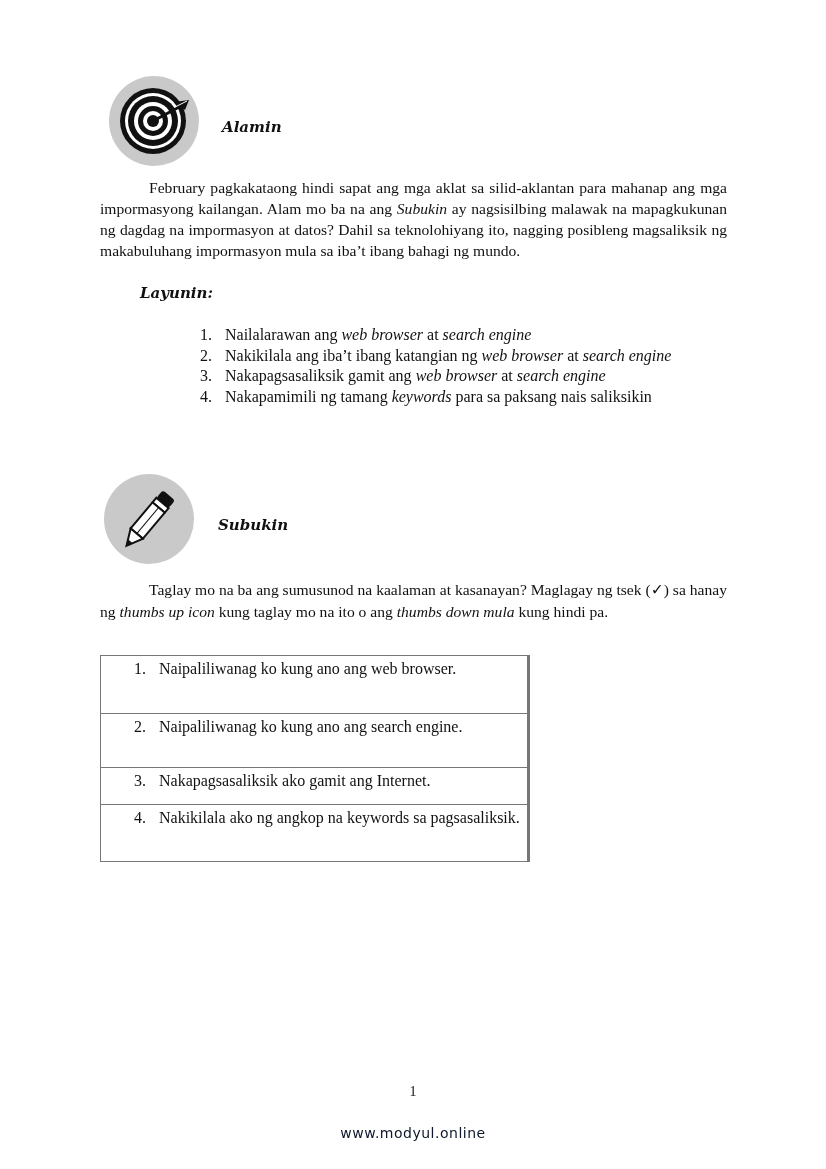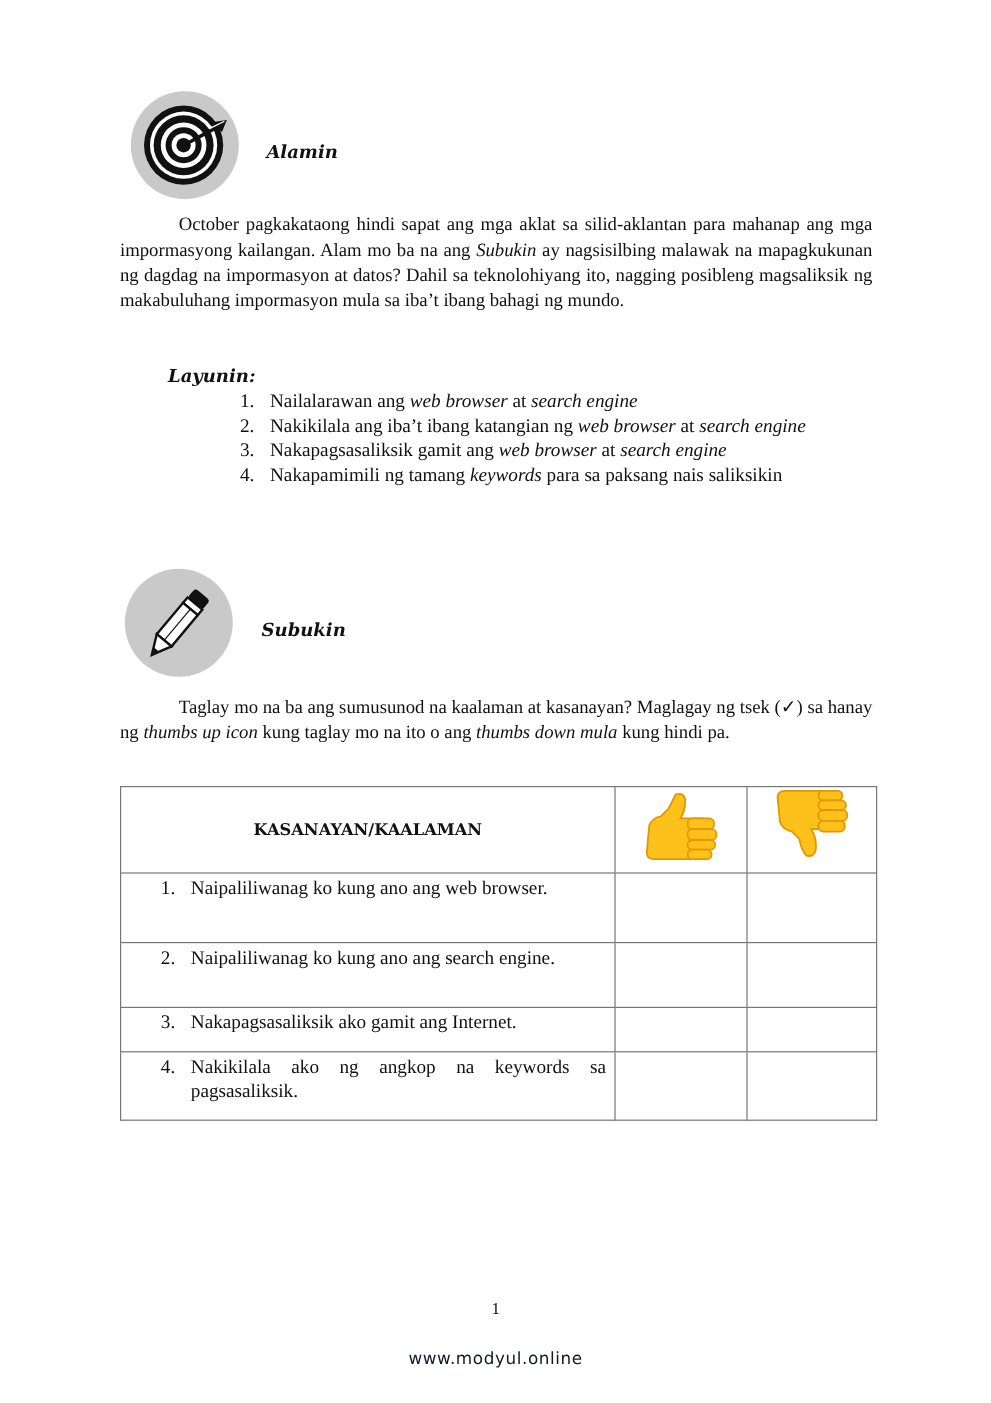--- a/index.html
+++ b/index.html
@@ -5,21 +5,21 @@
   html, body { margin: 0; padding: 0; background: #ffffff; }
   body { width: 826px; height: 1169px; position: relative; overflow: hidden;
          font-family: "DejaVu Serif", "Liberation Serif", serif; color: #111; }
   .icon-circle { position: absolute; border-radius: 50%; background: #c9c9c9; }
   .section-title { position: absolute; font-family: "DejaVu Serif", serif;
                    font-weight: bold; font-style: italic; font-size: 15px; color: #111; }
   .para { position: absolute; left: 100px; width: 627px; font-size: 15.6px;
           line-height: 21px; text-align: justify; font-family: "Liberation Serif", serif; }
   .para .indent { display: inline-block; width: 49px; }
   .para em, .obj em, .intro em { font-style: italic; }
-  .layunin { position: absolute; left: 140px; top: 304px; font-weight: bold;
+  .layunin { position: absolute; left: 140px; top: 284px; font-weight: bold;
              font-style: italic; font-size: 15px; font-family: "DejaVu Serif", serif; }
   .obj-list { position: absolute; left: 200px; top: 325px; width: 527px; margin: 0; padding: 0;
               list-style: none; font-family: "Liberation Serif", serif; font-size: 16px; line-height: 20.5px; }
   .obj-list li { display: flex; }
   .obj-list .num { width: 25px; flex: none; }
   .obj-list .txt { flex: 1; text-align: justify; }
   table.skills { position: absolute; left: 100px; top: 655px; border-collapse: collapse;
                  font-family: "Liberation Serif", serif; font-size: 16px; line-height: 20px; }
   table.skills td, table.skills th { border: 1.5px solid #777; padding: 0; vertical-align: top; }
   table.skills th { font-family: "DejaVu Serif", serif; font-weight: bold; font-size: 13.5px;
@@ -45,21 +45,21 @@
     <circle cx="44" cy="45" r="10" fill="#fff"></circle>
     <circle cx="44" cy="45" r="6" fill="#111"></circle>
     <line x1="46" y1="44" x2="72" y2="30" stroke="#111" stroke-width="3"></line>
     <polygon points="66,26 80,24 76,34" fill="#111"></polygon>
     <line x1="66" y1="31" x2="78" y2="25" stroke="#fff" stroke-width="1"></line>
   </svg>
 </div>
 <div class="section-title" style="left:222px; top:118px;">Alamin</div>
 
 <div class="para" style="top:177px;">
-  <span class="indent"></span><span>October pagkakataong hindi sapat ang mga aklat sa silid-aklantan para mahanap ang mga impormasyong kailangan.  Alam mo ba na ang </span><em>Subukin</em><span> ay nagsisilbing malawak na mapagkukunan ng dagdag na impormasyon at datos? Dahil sa teknolohiyang ito, nagging posibleng magsaliksik ng makabuluhang impormasyon mula sa iba’t ibang bahagi ng mundo.</span>
+  <span class="indent"></span><span>February pagkakataong hindi sapat ang mga aklat sa silid-aklantan para mahanap ang mga impormasyong kailangan.  Alam mo ba na ang </span><em>Subukin</em><span> ay nagsisilbing malawak na mapagkukunan ng dagdag na impormasyon at datos? Dahil sa teknolohiyang ito, nagging posibleng magsaliksik ng makabuluhang impormasyon mula sa iba’t ibang bahagi ng mundo.</span>
 </div>
 
 <div class="layunin">Layunin:</div>
 
 <ol class="obj-list">
   <li>
     <span class="num">1.</span>
     <span class="txt"><span>Nailalarawan ang </span><em>web browser</em><span> at </span><em>search engine</em></span>
   </li>
   <li>
@@ -89,41 +89,20 @@
   </svg>
 </div>
 <div class="section-title" style="left:218px; top:516px;">Subukin</div>
 
 <div class="para intro" style="top:579px;">
   <span class="indent"></span><span>Taglay mo na ba ang sumusunod na kaalaman at kasanayan? Maglagay ng tsek (</span><span style="font-family:'DejaVu Sans',sans-serif;font-weight:bold;">✓</span><span>) sa hanay ng </span><em>thumbs up icon</em><span> kung taglay mo na ito o ang </span><em>thumbs down mula</em><span> kung hindi pa.</span>
 </div>
 
 <table class="skills">
   <tbody>
-      <tr style="height:72px;">
-    <th style="width:411px;">KASANAYAN/KAALAMAN</th>
-    <th style="width:109px;">
-      <svg width="66" height="62" viewBox="0 0 66 62">
-        <path d="M6 30 Q8 24 16 22 L22 16 Q26 8 28 4 Q36 2 36 10 Q36 18 32 24 L50 24 Q56 24 56 30 L56 54 Q56 58 50 58 L10 58 Q4 58 4 52 Z" fill="#fcc21b" stroke="#e59600" stroke-width="1.5"></path>
-        <rect x="38" y="24" width="22" height="9" rx="4" fill="#fcc21b" stroke="#e59600" stroke-width="1.5"></rect>
-        <rect x="38" y="33" width="24" height="9" rx="4" fill="#fcc21b" stroke="#e59600" stroke-width="1.5"></rect>
-        <rect x="38" y="42" width="23" height="8" rx="4" fill="#fcc21b" stroke="#e59600" stroke-width="1.5"></rect>
-        <rect x="38" y="50" width="20" height="8" rx="4" fill="#fcc21b" stroke="#e59600" stroke-width="1.5"></rect>
-      </svg>
-    </th>
-    <th style="width:107px;">
-      <svg width="66" height="62" viewBox="0 0 66 62" style="margin-top:-6px;">
-        <path d="M6 30 Q8 36 16 38 L22 44 Q24 54 28 58 Q36 60 36 50 Q36 42 32 36 L50 36 Q56 36 56 30 L56 8 Q56 4 50 4 L10 4 Q4 4 4 10 Z" fill="#fcc21b" stroke="#e59600" stroke-width="1.5"></path>
-        <rect x="38" y="4" width="20" height="8" rx="4" fill="#fcc21b" stroke="#e59600" stroke-width="1.5"></rect>
-        <rect x="38" y="12" width="23" height="8" rx="4" fill="#fcc21b" stroke="#e59600" stroke-width="1.5"></rect>
-        <rect x="38" y="20" width="24" height="9" rx="4" fill="#fcc21b" stroke="#e59600" stroke-width="1.5"></rect>
-        <rect x="38" y="29" width="22" height="9" rx="4" fill="#fcc21b" stroke="#e59600" stroke-width="1.5"></rect>
-      </svg>
-    </th>
-  </tr>
   <tr style="height:58px;">
     <td>
           <div class="row-text">
             <span class="n">1.</span>
             <span class="t">Naipaliliwanag ko kung ano ang web browser.</span>
           </div>
         </td>
     <td></td>
     <td></td>
   </tr>

